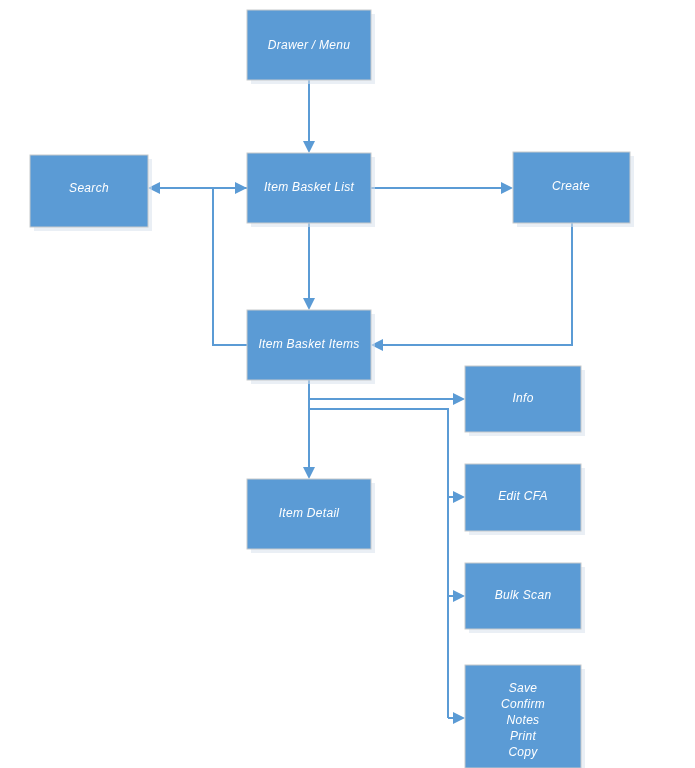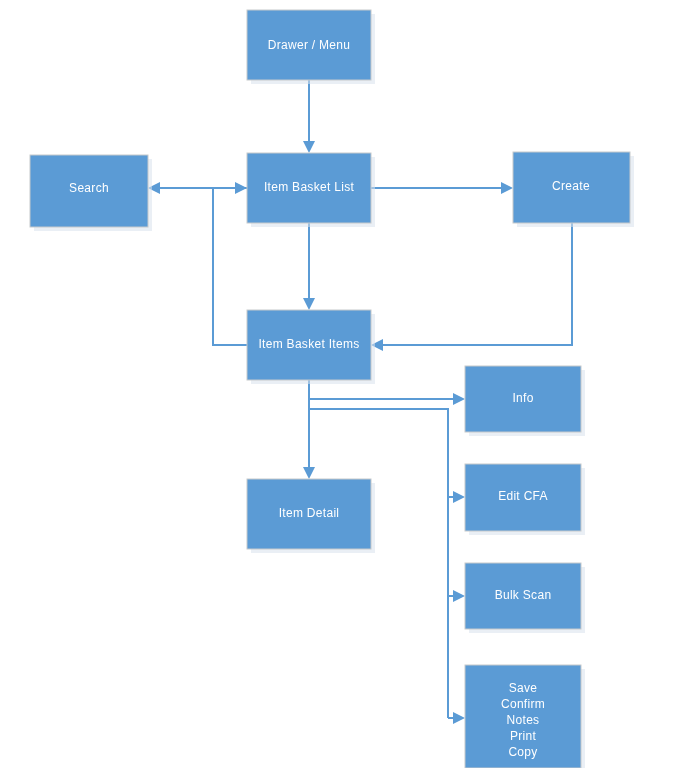--- a/index.html
+++ b/index.html
@@ -12,20 +12,21 @@
     width: 695px;
     height: 768px;
     overflow: hidden;
     font-family: "Liberation Sans", sans-serif;
   }
   #diagram-root {
     position: relative;
     width: 695px;
     height: 688px;
     background: #ffffff;
+    font-style: italic;
   }
   svg#flow-svg {
     position: absolute;
     left: 0;
     top: 0;
     width: 695px;
     height: 768px;
     display: block;
   }
   .node-rect {

